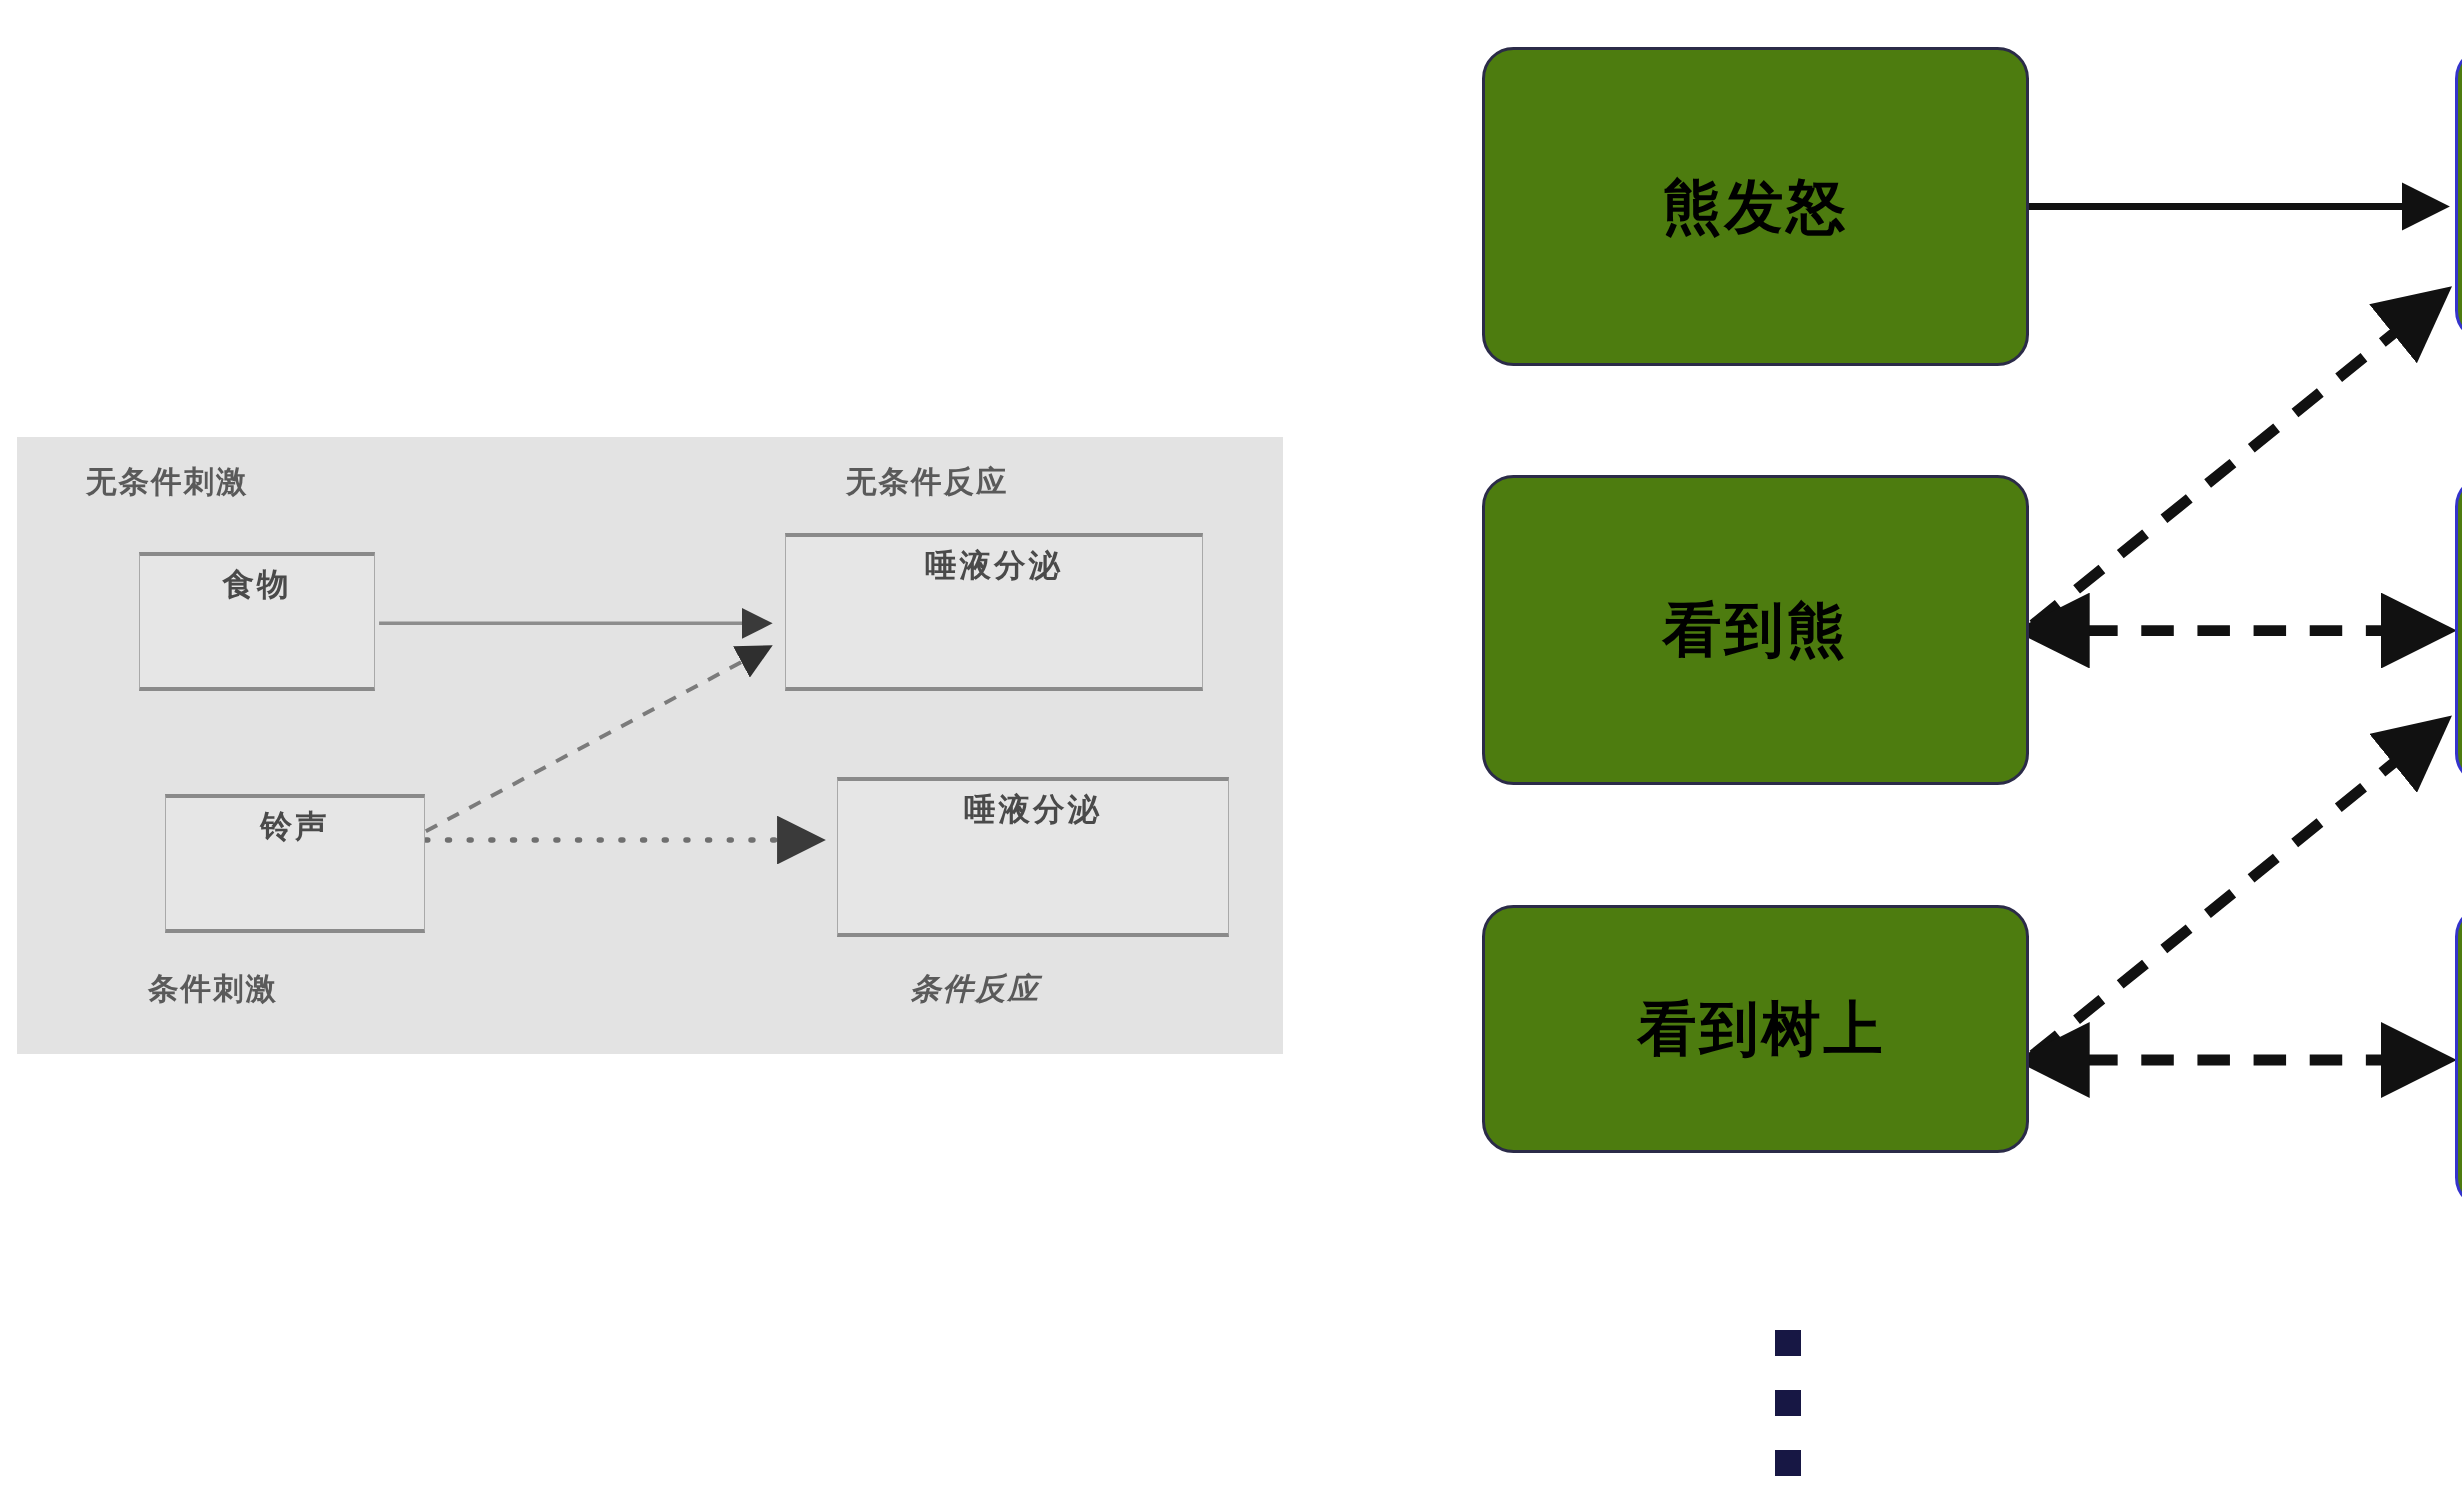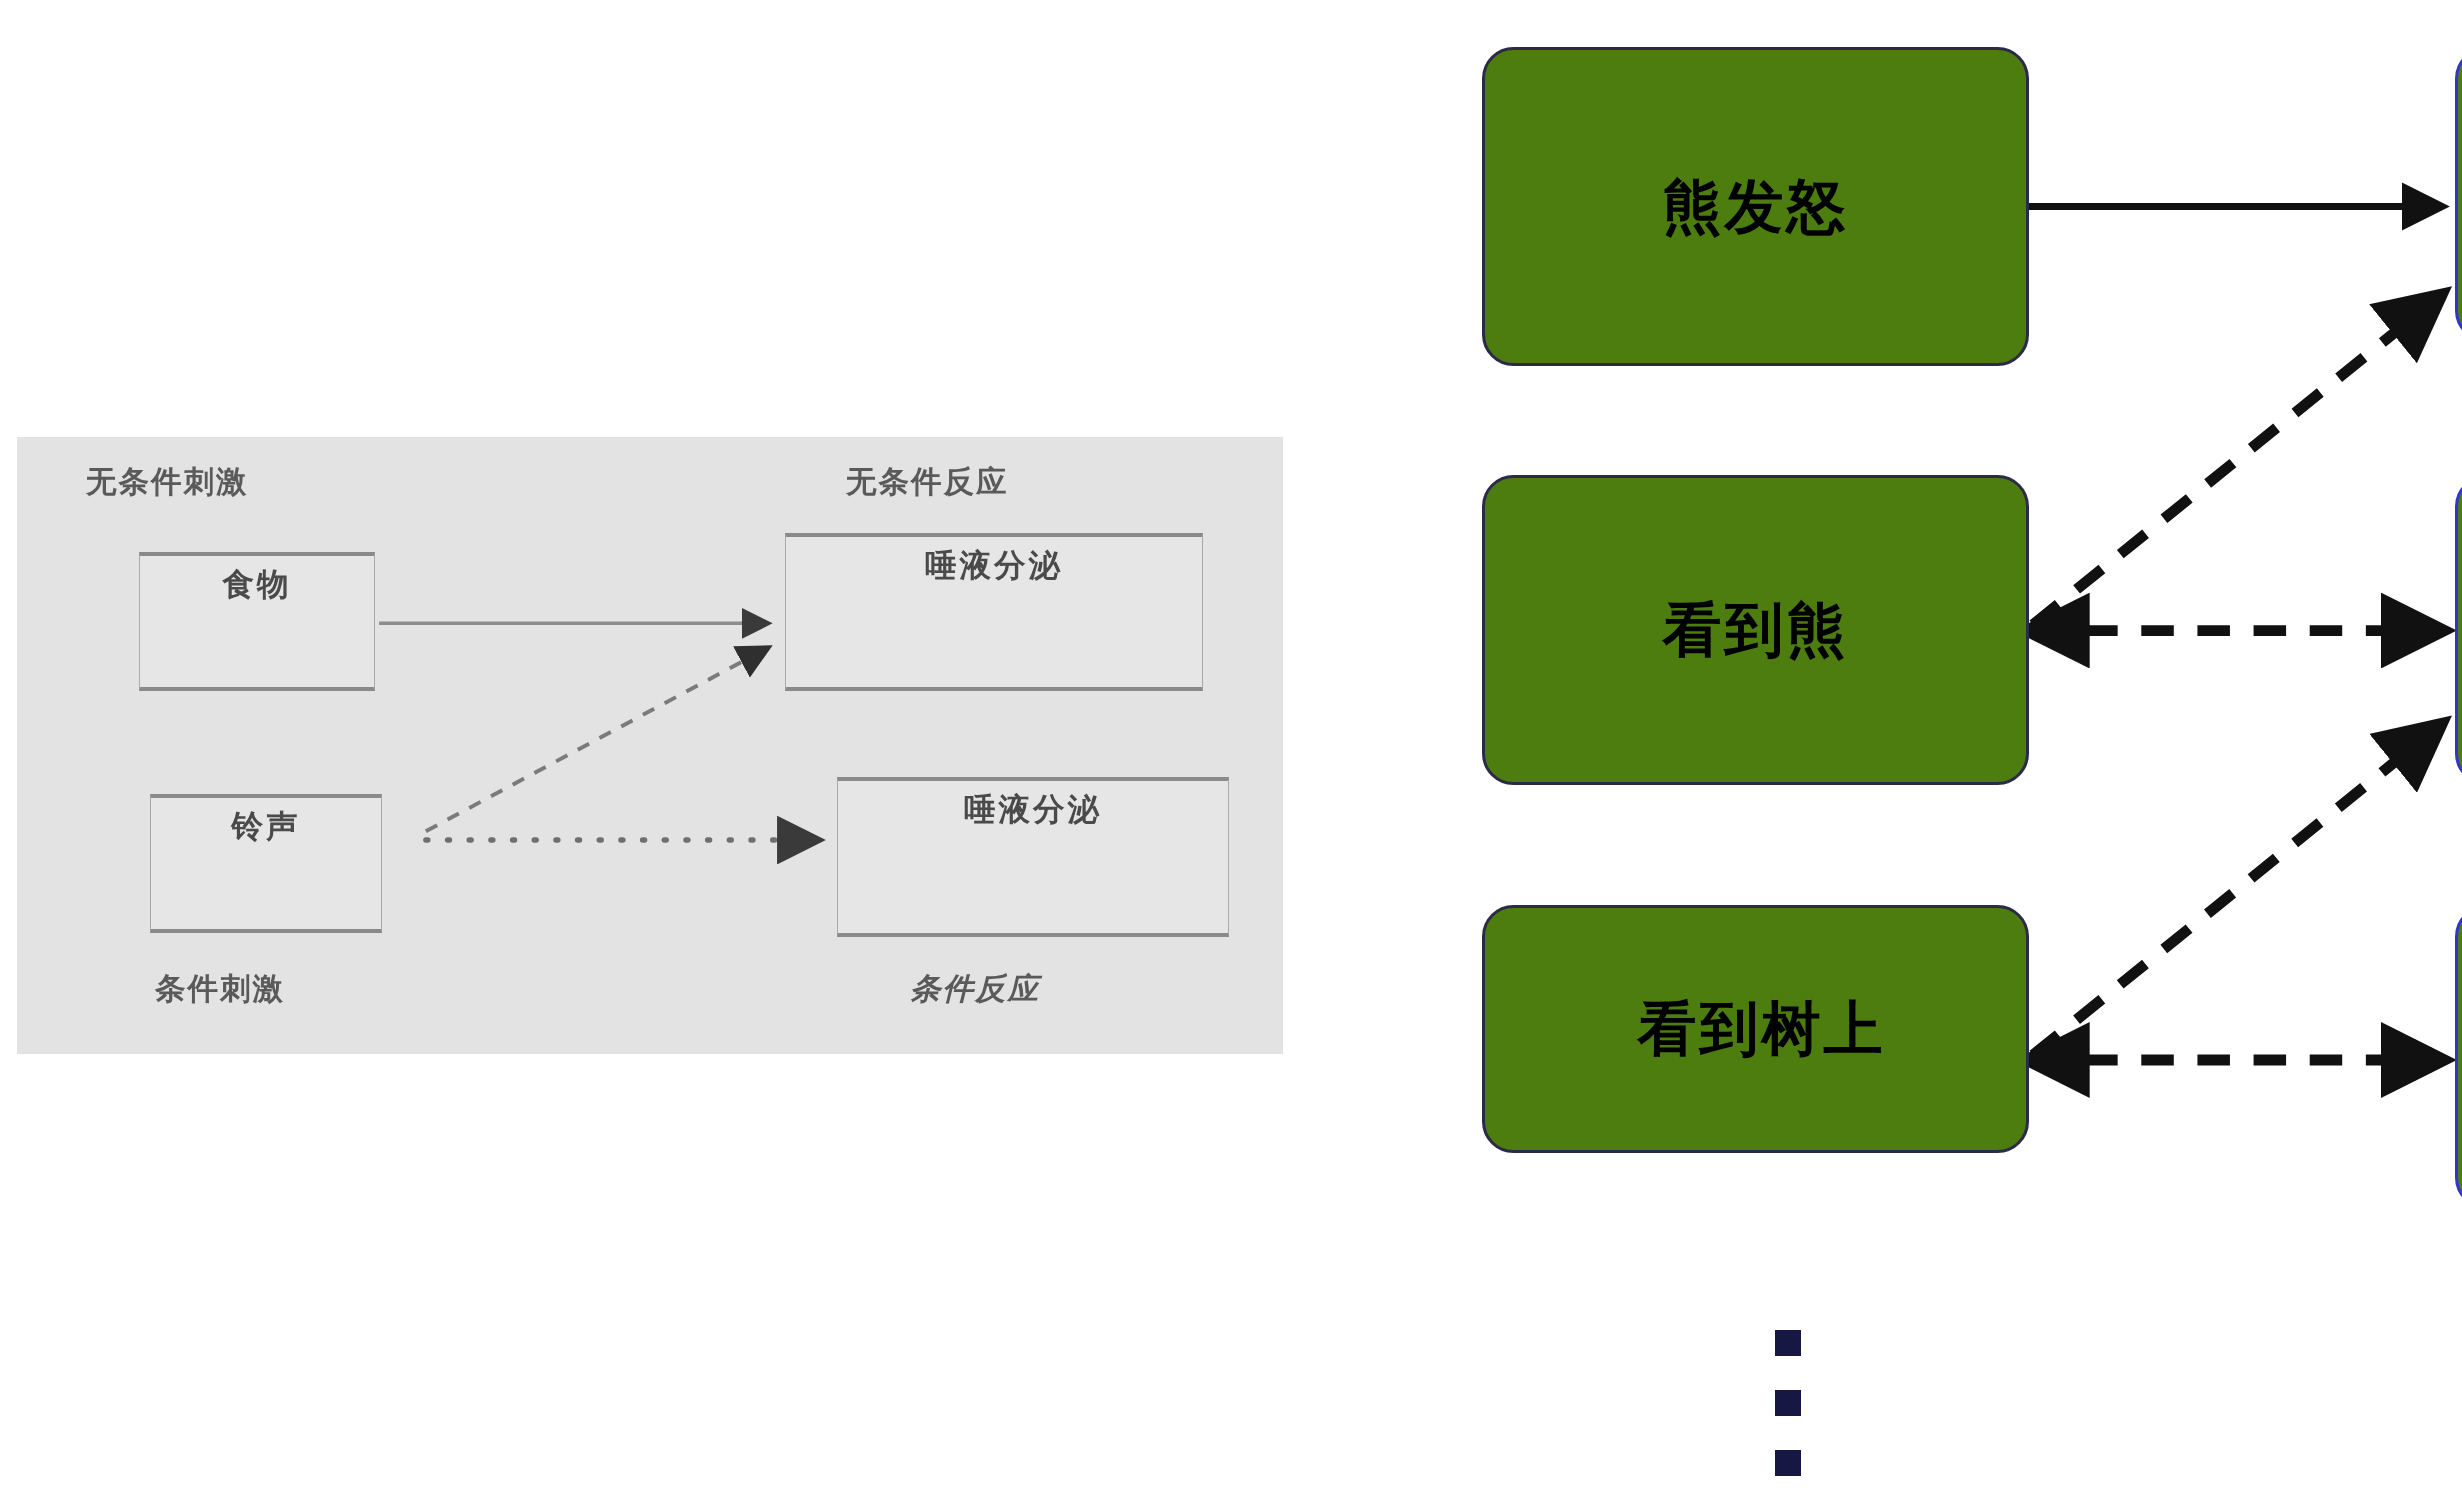--- a/index.html
+++ b/index.html
@@ -6,32 +6,32 @@
   body{width:3306px;height:1498px;position:relative;overflow:hidden;
        font-family:"DejaVu Sans","Liberation Sans",sans-serif;}
 
   
   #cc-panel{position:absolute;left:17px;top:437px;width:1266px;height:617px;
             background:#e3e3e3;}
   .cc-caption{position:absolute;color:#5a5a5a;font-size:30.5px;letter-spacing:2px;
               font-weight:600;white-space:nowrap;}
   #cc-us-label{left:86px;top:462px;}
   #cc-ur-label{left:846px;top:462px;}
-  #cc-cs-label{left:155px;top:969px;}
+  #cc-cs-label{left:148px;top:969px;}
   #cc-cr-label{left:910px;top:969px;font-style:italic;}
 
   .cc-box{position:absolute;background:#e6e6e6;
           border:1.5px solid #a9a9a9;
           border-top:4.4px solid #8a8a8a;border-bottom:4.4px solid #8a8a8a;
           box-sizing:border-box;}
   .cc-box span{position:absolute;left:0;right:0;top:7.9px;text-align:center;
                color:#4a4a4a;font-size:31.5px;letter-spacing:3px;font-weight:600;
                white-space:nowrap;}
   #cc-box-food{left:139px;top:552px;width:236px;height:139px;}
-  #cc-box-bell{left:150px;top:794px;width:232px;height:139px;}
+  #cc-box-bell{left:165px;top:794px;width:260px;height:139px;}
   #cc-box-saliva-1{left:785px;top:533px;width:418px;height:158px;}
   #cc-box-saliva-2{left:837px;top:777px;width:392px;height:160px;}
 
   #cc-svg{position:absolute;left:0;top:0;width:1266px;height:617px;}
 
   
   .node{position:absolute;background:#4d7c0f;border-radius:31.5px;box-sizing:border-box;
         display:flex;align-items:center;justify-content:center;text-align:center;}
   .node.navy{border:3.4px solid #2b2b48;}
   .node.blue{border:3.4px solid #3433cc;}

